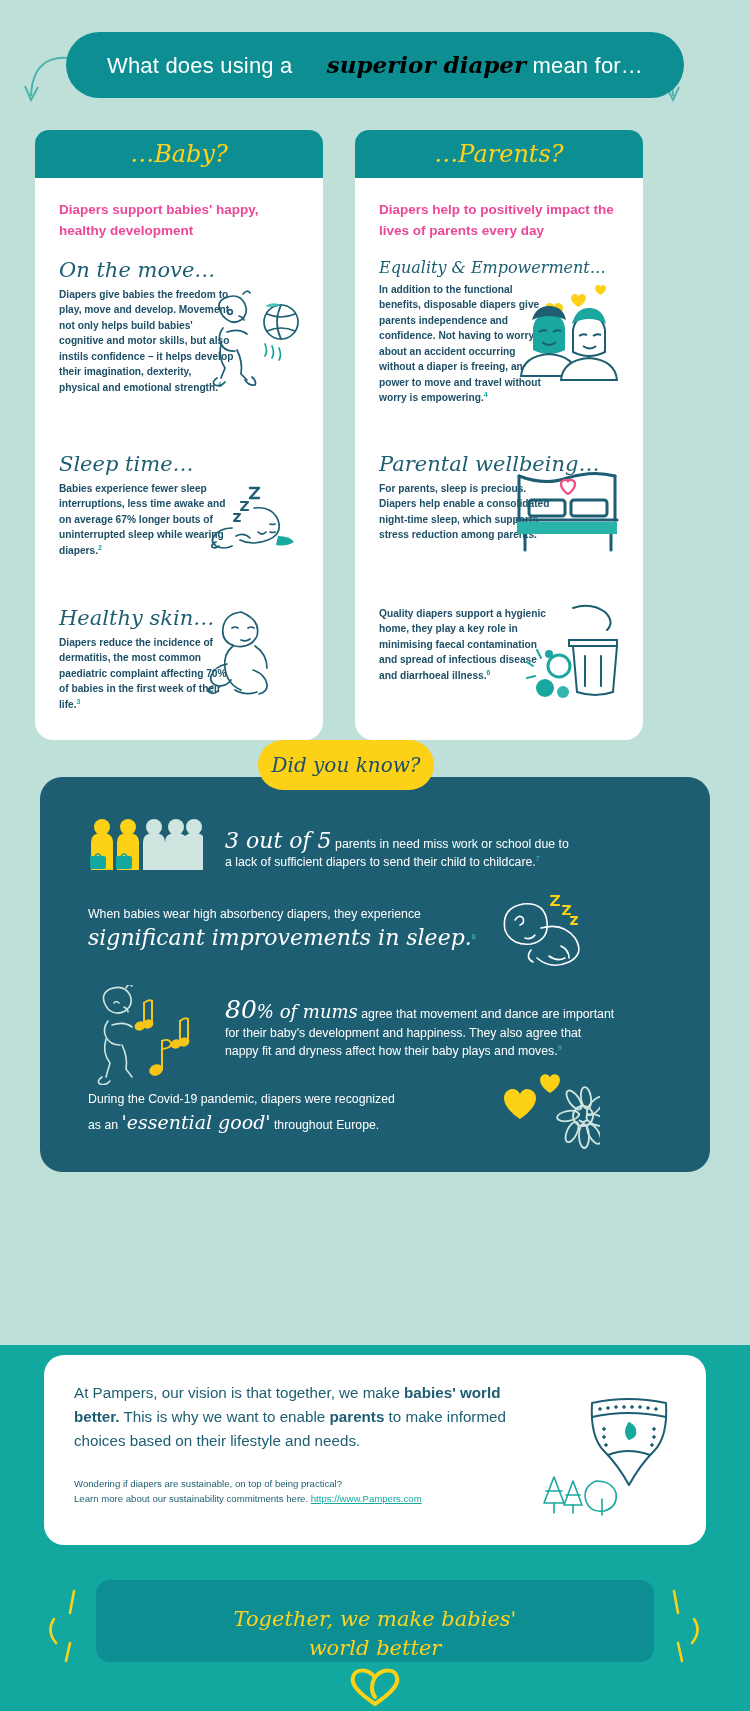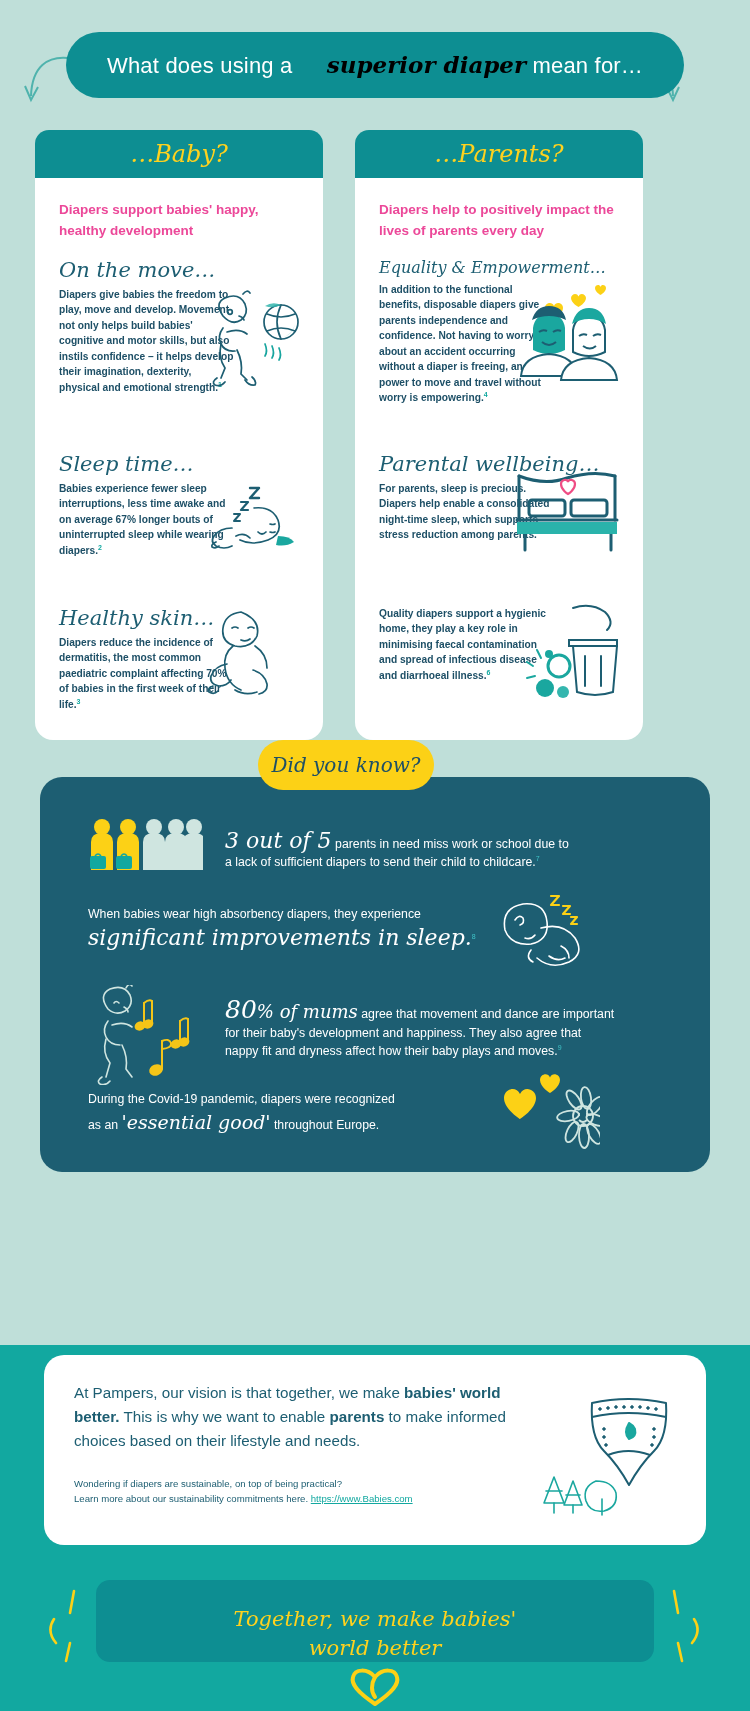--- a/index.html
+++ b/index.html
@@ -391,21 +391,21 @@
     <circle cx="83" cy="44" r="10"></circle>
     <path d="M79 41 v3 M87 41 v3"></path>
     <path d="M79 48 q4 4 8 0"></path>
   </g>
 </svg>
 
 <div class="vision">
   <div class="vision-text"><span>At Pampers, our vision is that together, we make </span><b>babies'</b> <b>world better.</b><span> This is why we want to enable </span><b>parents</b><span> to make informed choices based on their lifestyle and needs.</span></div>
   <div class="vision-sub">
     <span>Wondering if diapers are sustainable, on top of being practical?</span><br>
-    <span>Learn more about our sustainability commitments here. </span><a href="#">https://www.Babies.com</a>
+    <span>Learn more about our sustainability commitments here. </span><a href="#">https://www.Pampers.com</a>
   </div>
   <svg style="position:absolute; right:22px; top:38px;" width="150" height="130" viewBox="0 0 150 130">
     <g fill="none" stroke="#1d5e72" stroke-width="2" stroke-linejoin="round" stroke-linecap="round">
       <path d="M58 10 q36 -8 74 0 q2 34 -12 48 q-14 14 -25 34 q-11 -20 -25 -34 q-14 -14 -12 -48z"></path>
       <path d="M58 24 q36 -8 74 0"></path>
       <path d="M74 62 q20 -8 42 0"></path>
       <path d="M95 30 q-6 10 0 16 q8 -2 6 -10 q-2 -4 -6 -6z" fill="#1aa79f" stroke="#1aa79f"></path>
     </g>
     <g stroke="#1d5e72" stroke-width="1" fill="#1d5e72">
       <circle cx="66" cy="16" r="1.3"></circle>

